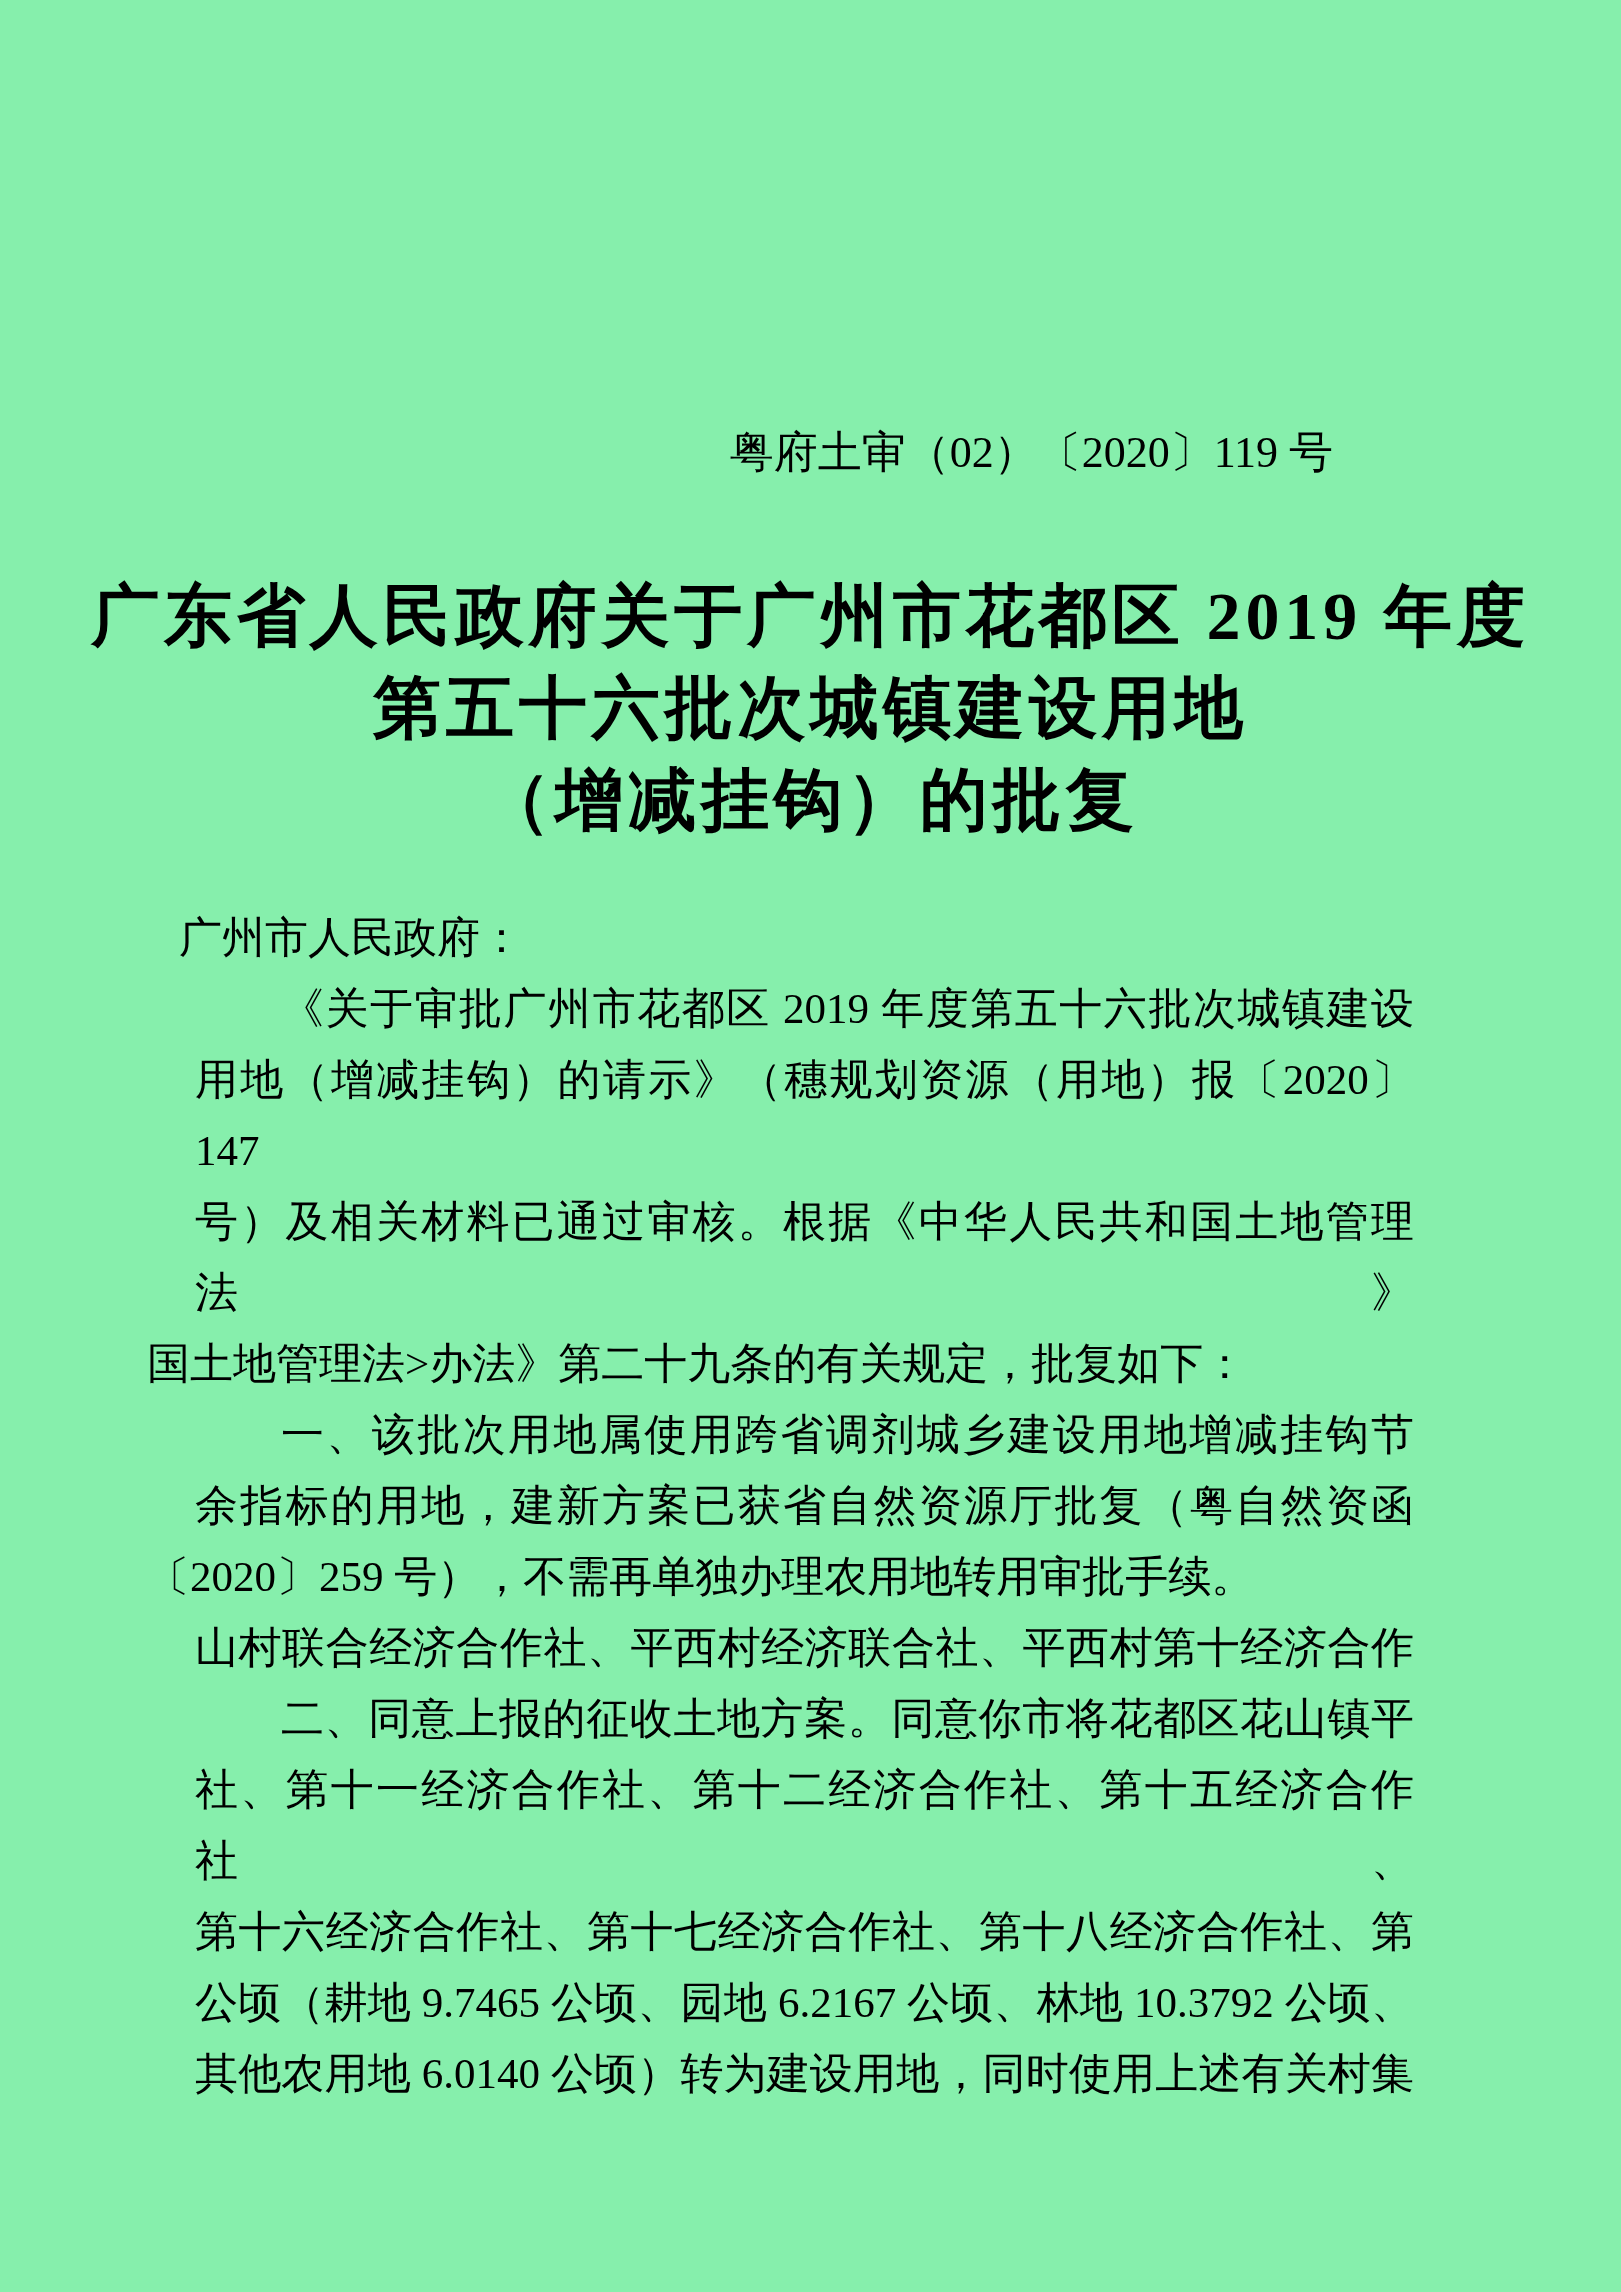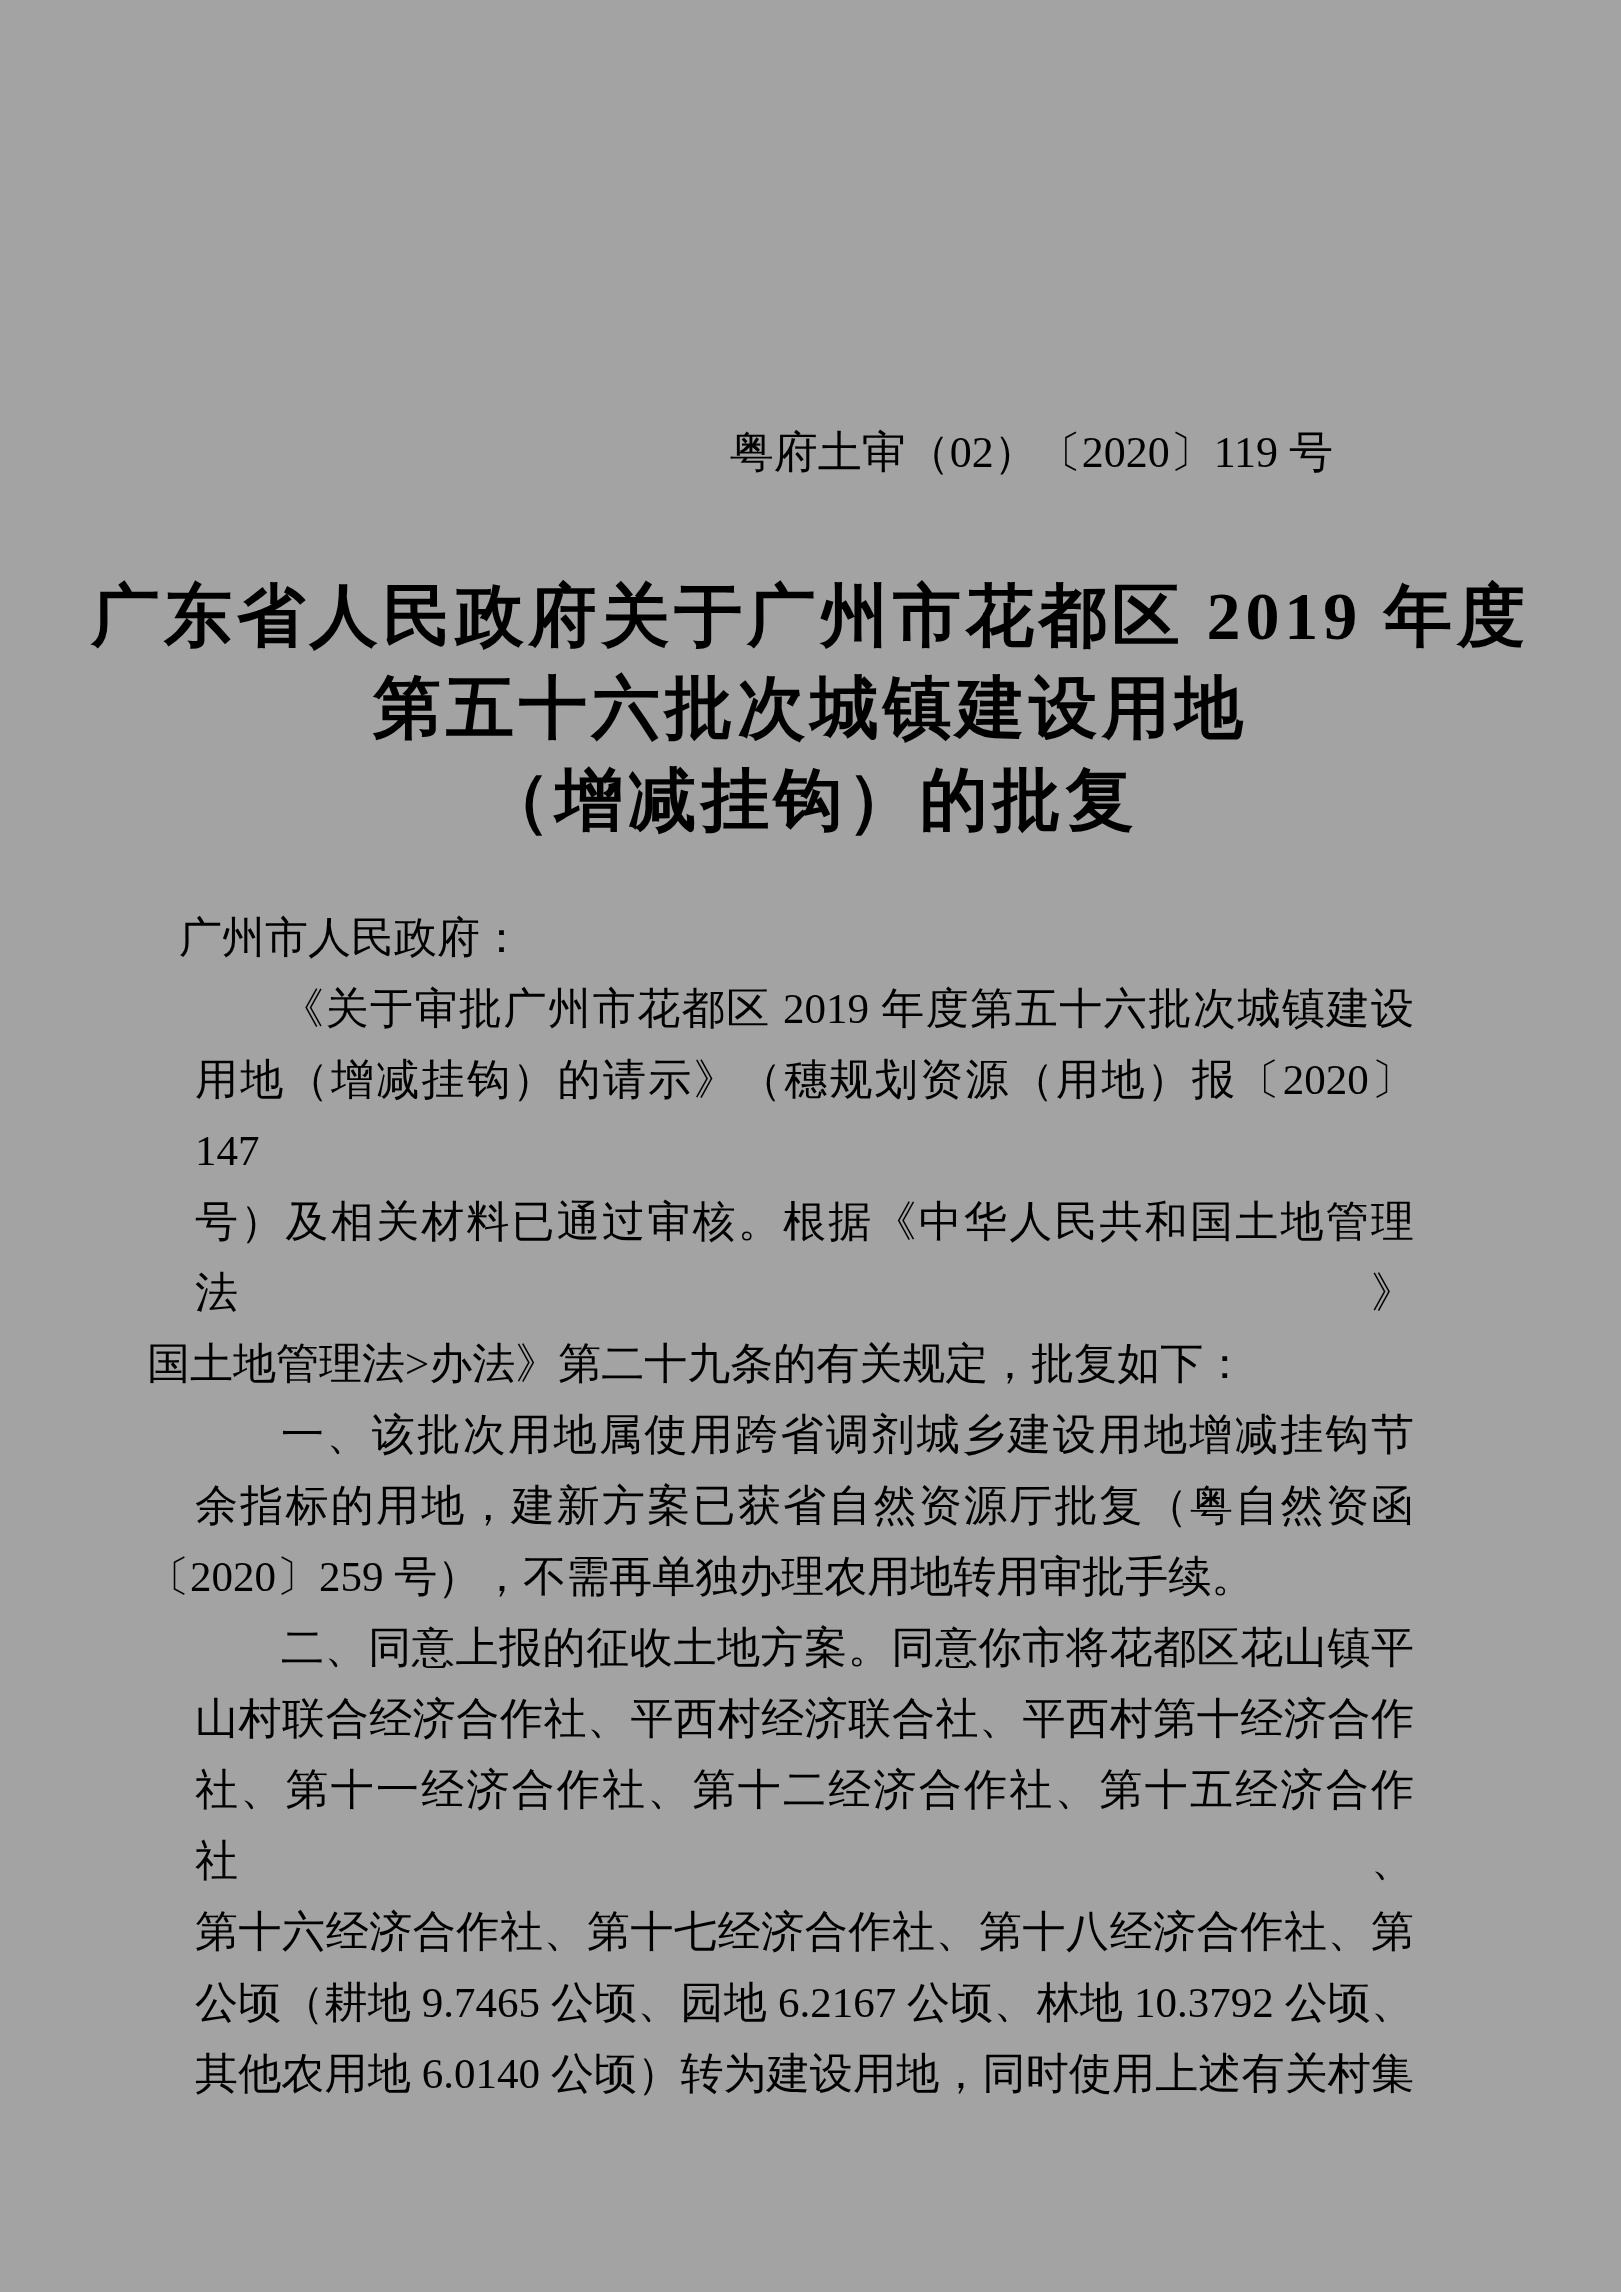--- a/index.html
+++ b/index.html
@@ -4,21 +4,21 @@
 <style>
   html, body {
     margin: 0;
     padding: 0;
     background: #ffffff;
   }
   .page {
     position: relative;
     width: 1621px;
     height: 2293px;
-    background: #a3a3a3;
+    background: #86efac;
     color: #000000;
     font-family: "Liberation Serif", "DejaVu Serif", serif;
     overflow: hidden;
   }
   .doc-number {
     position: absolute;
     top: 421px;
     left: 0;
     right: 288px;
     text-align: right;
@@ -87,22 +87,22 @@
       <div class="body-line end">国土地管理法&gt;办法》第二十九条的有关规定，批复如下：</div>
     </div>
 
     <div>
       <div class="body-line full indent">一、该批次用地属使用跨省调剂城乡建设用地增减挂钩节</div>
       <div class="body-line full">余指标的用地，建新方案已获省自然资源厅批复（粤自然资函</div>
       <div class="body-line end">〔2020〕259 号），不需再单独办理农用地转用审批手续。</div>
     </div>
 
     <div>
+      <div class="body-line full">山村联合经济合作社、平西村经济联合社、平西村第十经济合作</div>
       <div class="body-line full indent">二、同意上报的征收土地方案。同意你市将花都区花山镇平</div>
-      <div class="body-line full">山村联合经济合作社、平西村经济联合社、平西村第十经济合作</div>
       <div class="body-line full">社、第十一经济合作社、第十二经济合作社、第十五经济合作社、</div>
       <div class="body-line full">第十六经济合作社、第十七经济合作社、第十八经济合作社、第</div>
       <div class="body-line full">公顷（耕地 9.7465 公顷、园地 6.2167 公顷、林地 10.3792 公顷、</div>
       <div class="body-line full">其他农用地 6.0140 公顷）转为建设用地，同时使用上述有关村集</div>
     </div>
 
   </div>
 
 </div>
 

